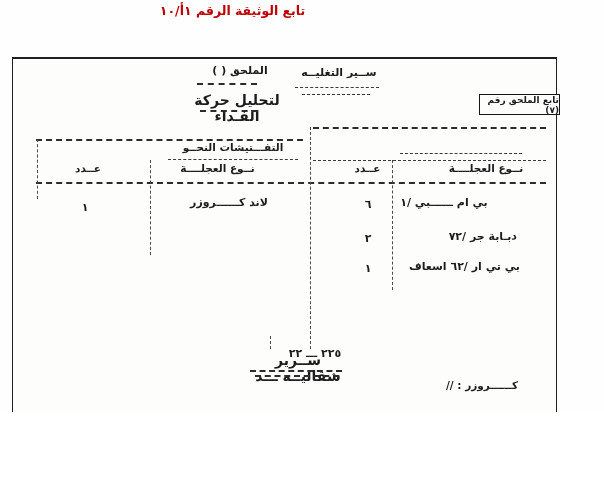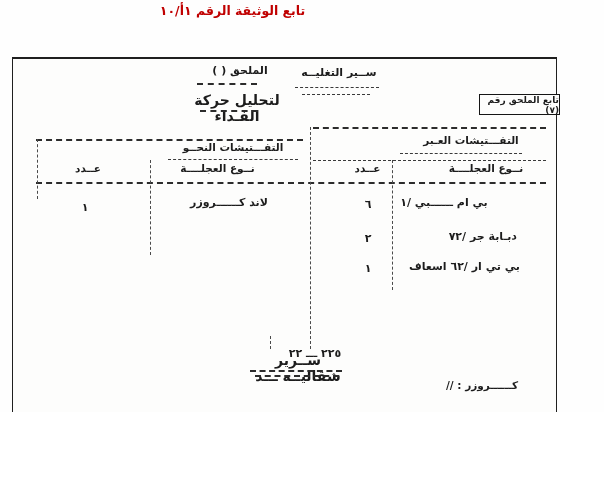--- a/index.html
+++ b/index.html
@@ -39,21 +39,20 @@
   <div class="abs ar t10 ctr" style="left:184px;top:92px;width:106px;">لتحليل حركة الفـداء</div>
   <div class="abs dash-hb" style="left:200px;top:110px;width:58px;"></div>
 
   <div class="abs ar t11 ctr" style="left:298px;top:66px;width:82px;">ســير التغليــه</div>
   <div class="abs dash-h" style="left:295px;top:87px;width:84px;"></div>
   <div class="abs dash-h" style="left:302px;top:94px;width:68px;"></div>
 
   <div class="abs dash-hb" style="left:313px;top:127px;width:233px;"></div>
   <div class="abs dash-hb" style="left:36px;top:139px;width:267px;"></div>
 
-  <div class="abs ar t105 ctr" style="left:398px;top:134px;width:146px;">التفـــتيشات العـبر</div>
   <div class="abs dash-h" style="left:400px;top:153px;width:122px;"></div>
   <div class="abs dash-h" style="left:313px;top:160px;width:233px;"></div>
 
   <div class="abs ar t105 ctr" style="left:166px;top:141px;width:134px;">التفـــتيشات النحــو</div>
   <div class="abs dash-h" style="left:168px;top:159px;width:130px;"></div>
 
   <div class="abs ar t105 ctr" style="left:436px;top:162px;width:100px;">نــوع العجلــــة</div>
   <div class="abs ar t105 ctr" style="left:340px;top:162px;width:55px;">عــدد</div>
   <div class="abs ar t105 ctr" style="left:165px;top:162px;width:105px;">نــوع العجلــــة</div>
   <div class="abs ar t105 ctr" style="left:58px;top:162px;width:60px;">عــدد</div>

